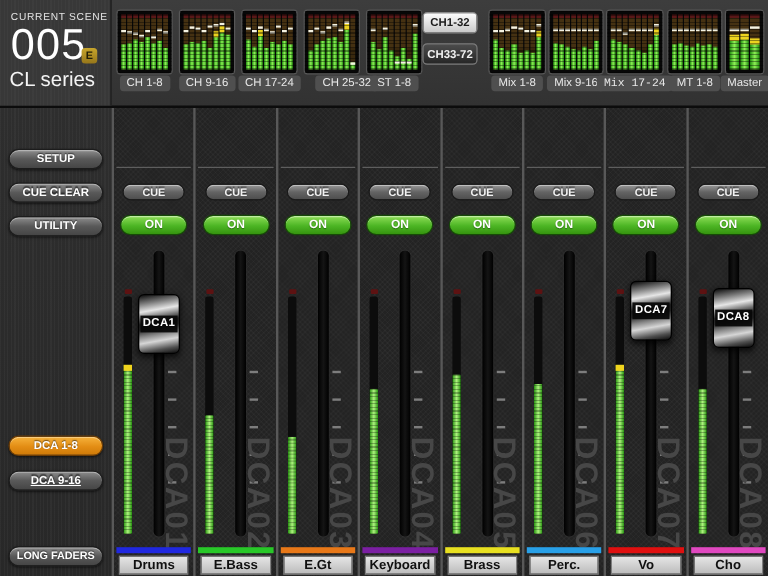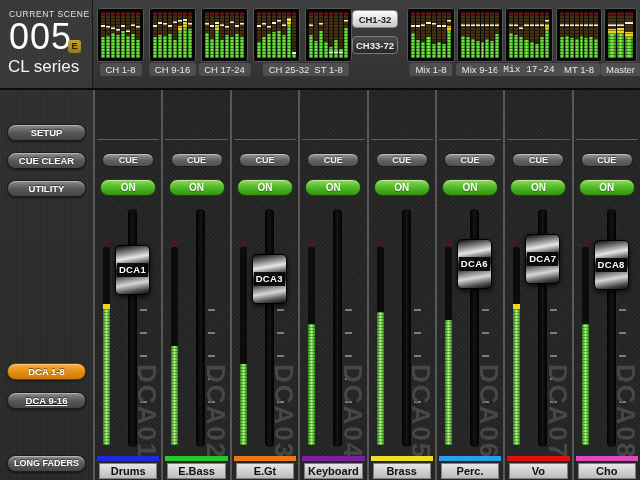--- a/index.html
+++ b/index.html
@@ -508,23 +508,20 @@
         <div class="smeter">
           <div class="fill" style="height:41%"></div>
         </div>
         <div class="ftrack"></div>
         <div class="tick" style="top:219px"></div>
         <div class="tick" style="top:242px"></div>
         <div class="tick" style="top:265px"></div>
         <div class="tick" style="top:288px"></div>
         <div class="tick" style="top:311px"></div>
         <div class="vlabel">DCA03</div>
-        <div class="knob" style="top:164px">
-          <div class="band">DCA3</div>
-        </div>
         <div class="colorbar" style="background:#e87818"></div>
         <div class="nameplate">E.Gt</div>
       </div>
       <div class="strip">
         <div class="hsep"></div>
         <div class="cuebtn">CUE</div>
         <div class="onbtn">ON</div>
         <div class="clipdot"></div>
         <div class="smeter">
           <div class="fill" style="height:61%"></div>
@@ -565,23 +562,20 @@
         <div class="smeter">
           <div class="fill" style="height:63%"></div>
         </div>
         <div class="ftrack"></div>
         <div class="tick" style="top:219px"></div>
         <div class="tick" style="top:242px"></div>
         <div class="tick" style="top:265px"></div>
         <div class="tick" style="top:288px"></div>
         <div class="tick" style="top:311px"></div>
         <div class="vlabel">DCA06</div>
-        <div class="knob" style="top:149px">
-          <div class="band">DCA6</div>
-        </div>
         <div class="colorbar" style="background:#28a0e8"></div>
         <div class="nameplate">Perc.</div>
       </div>
       <div class="strip">
         <div class="hsep"></div>
         <div class="cuebtn">CUE</div>
         <div class="onbtn">ON</div>
         <div class="clipdot"></div>
         <div class="smeter">
           <div class="fill" style="height:71%">

